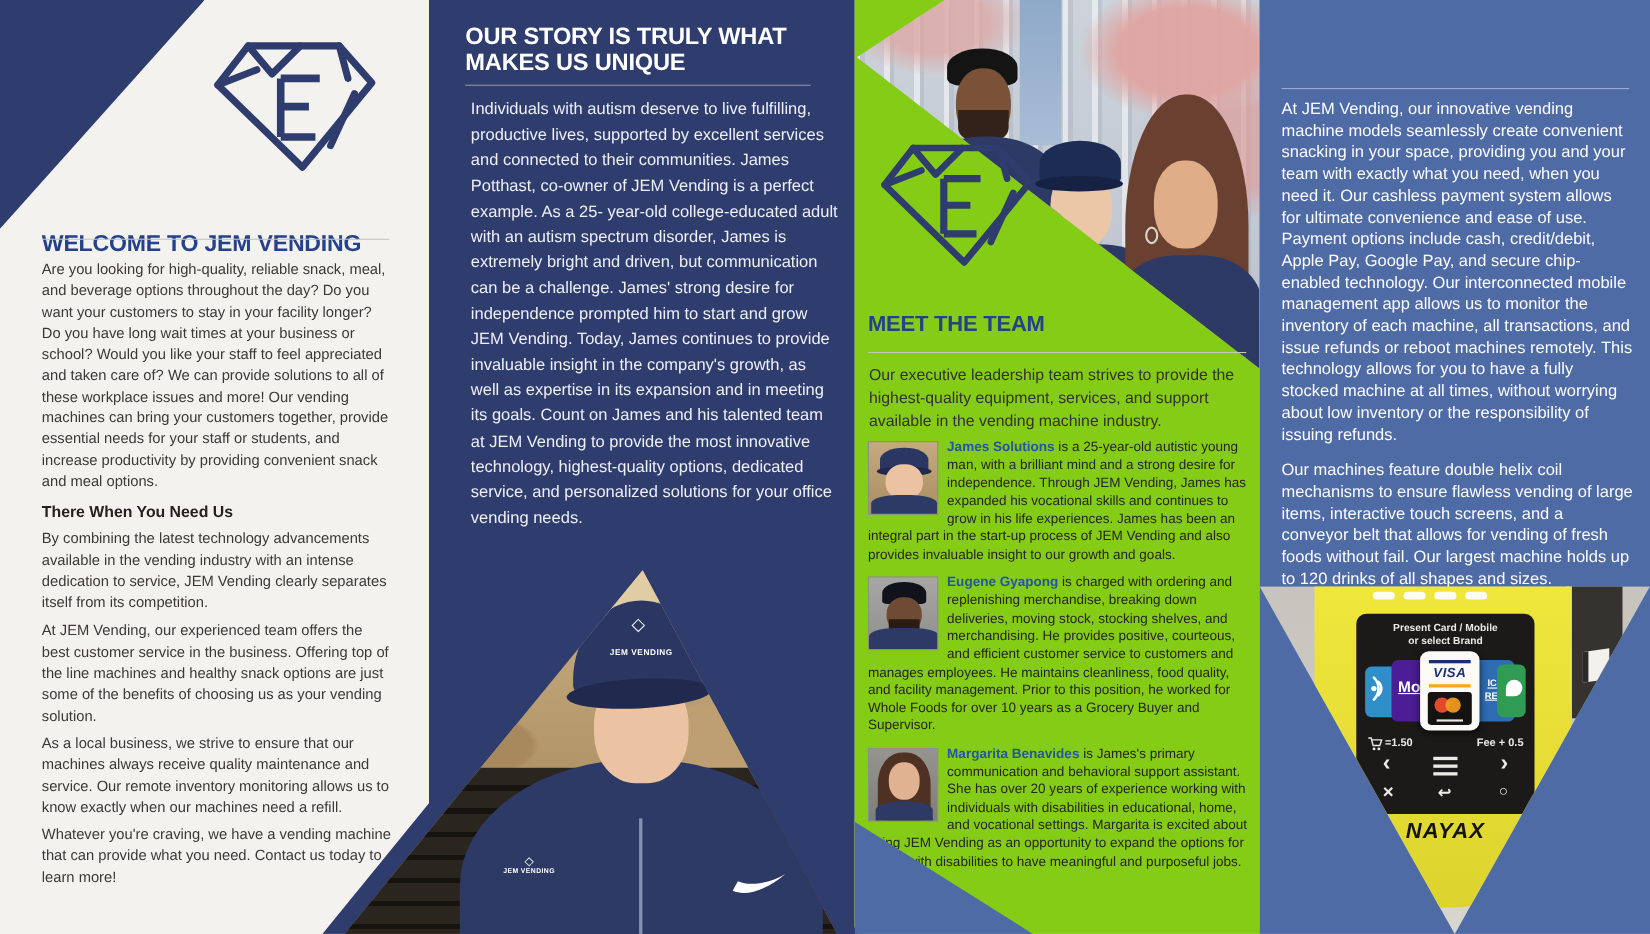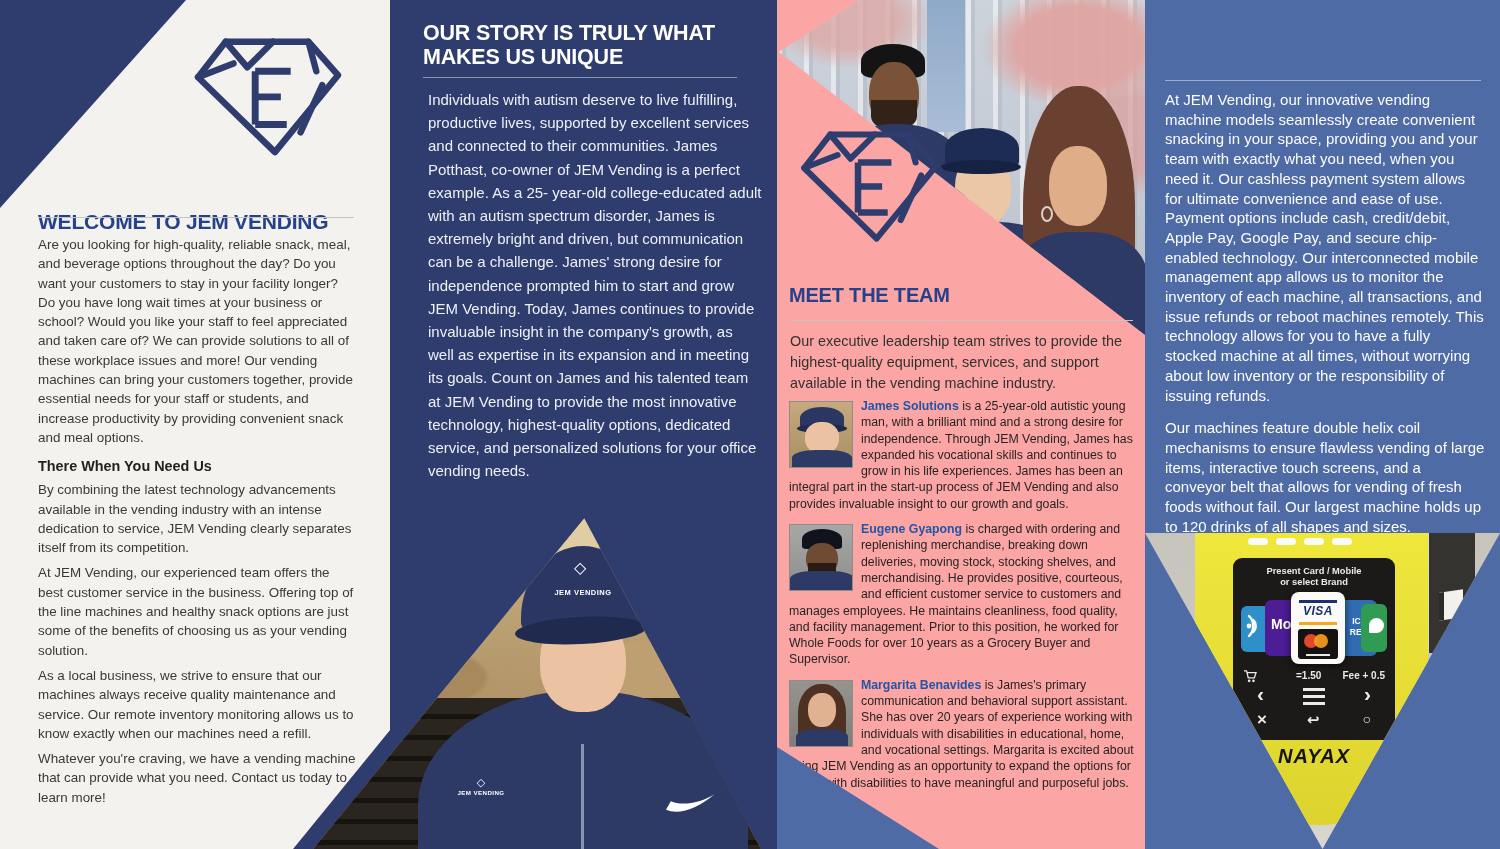--- a/index.html
+++ b/index.html
@@ -4,21 +4,21 @@
 <style>
   * { margin:0; padding:0; box-sizing:border-box; }
   html,body { background:#888; }
   body { font-family:"Liberation Sans","DejaVu Sans",sans-serif; }
   .sheet { position:relative; width:1500px; height:849px; overflow:hidden; background:#f4f2ee; }
 
   
   .panel { position:absolute; top:0; height:849px; }
   .p1 { left:0;    width:390px; background:#f4f2ee; }
   .p2 { left:390px; width:387px; background:#2e3c6e; }
-  .p3 { left:777px; width:368px; background:#fca5a5; }
+  .p3 { left:777px; width:368px; background:#84cc16; }
   .p4 { left:1145px; width:355px; background:#4e6ba6; }
 
   .rule { position:absolute; height:1px; background:#c6c4c0; }
   .rule.on-navy { background:rgba(255,255,255,.45); }
 
   h1,h2 { font-weight:700; letter-spacing:-.2px; }
   .head-blue { color:#24418a; }
   .head-white { color:#ffffff; }
 
   
@@ -145,21 +145,21 @@
   .slot { position:absolute; left:244px; top:58px; width:24px; height:28px; background:#f3f1ec;
     transform:skewY(-8deg); border-left:5px solid #2b2b28; }
   .slot-tick { position:absolute; left:250px; top:94px; width:10px; height:3px; background:#2b2b28; transform:rotate(-30deg); }
   .slot-tick.t2 { top:101px; left:254px; }
 
   .screen { position:absolute; left:88px; top:25px; width:162px; height:182px;
     background:#1c1a19; border-radius:9px; color:#eceae6; }
   .prompt { position:absolute; top:8px; left:0; width:100%; text-align:center;
     font-size:9.3px; font-weight:700; line-height:11px; }
   .carousel { position:absolute; left:8px; top:34px; width:146px; height:76px; }
-  .card { position:absolute; border-radius:6px; }
+  .card { position:absolute; border-radius:6px;text-decoration:underline; }
   .c-contactless { left:0; top:14px; width:34px; height:46px; background:#2f8fc9; }
   .c-mc { left:24px; top:8px; width:48px; height:56px; background:#4c1d95;
     font-size:14px; font-weight:800; color:#fff; padding:16px 0 0 6px; }
   .c-amex { left:88px; top:8px; width:48px; height:56px; background:#2f6cb2;
     color:#fff; font-size:8.5px; font-weight:800; text-align:right; padding:16px 4px 0 0; line-height:11px; }
   .c-green { left:120px; top:12px; width:26px; height:48px; background:#2f9b53; }
   .c-green .bub { position:absolute; right:3px; top:14px; width:15px; height:15px; background:#fff; border-radius:50% 50% 50% 6%; }
   .c-visa { left:50px; top:0; width:54px; height:72px; background:#fbfaf6;
     box-shadow:0 2px 7px rgba(0,0,0,.65); border-radius:8px; }
   .visa-bar1 { position:absolute; left:8px; top:8px; width:38px; height:3px; background:#1b2f72; }
@@ -167,21 +167,21 @@
     color:#1b2f72; font-size:12px; font-weight:800; font-style:italic; letter-spacing:.5px; }
   .visa-bar2 { position:absolute; left:8px; top:30px; width:38px; height:3px; background:#f7a81b; }
   .mc-box { position:absolute; left:7px; top:37px; width:40px; height:30px; background:#151312; border-radius:3px; }
   .mc-c { position:absolute; top:5px; width:14px; height:14px; border-radius:50%; }
   .mc-red { left:6px; background:#e2492c; }
   .mc-org { left:16px; background:#f59d1f; opacity:.92; }
   .mc-word { position:absolute; left:8px; bottom:3px; width:24px; height:2px; background:#e9e7e2; }
 
   .cartrow { position:absolute; left:10px; top:112px; width:142px; height:14px;
     font-size:10px; font-weight:700; }
-  .cart-price { position:absolute; left:16px; top:0;margin-left:37px; }
+  .cart-price { position:absolute; left:16px; top:0; }
   .cart-fee { position:absolute; right:0; top:0; }
   .cart-ic { position:absolute; left:0; top:0; width:14px; height:13px; }
   .navrow { position:absolute; left:0; top:126px; width:162px; height:24px; }
   .chev { position:absolute; top:-2px; font-size:21px; font-weight:700; }
   .chev.l { left:24px; } .chev.r { right:24px; }
   .menu-bars { position:absolute; left:70px; top:4px; width:22px; }
   .menu-bars div { height:3px; background:#eceae6; margin-bottom:4px; }
   .botrow { position:absolute; left:0; top:152px; width:162px; height:26px; }
   .b-x { position:absolute; left:24px; top:0; font-size:17px; font-weight:700; }
   .b-back { position:absolute; left:74px; top:1px; font-size:15px; font-weight:700; }

